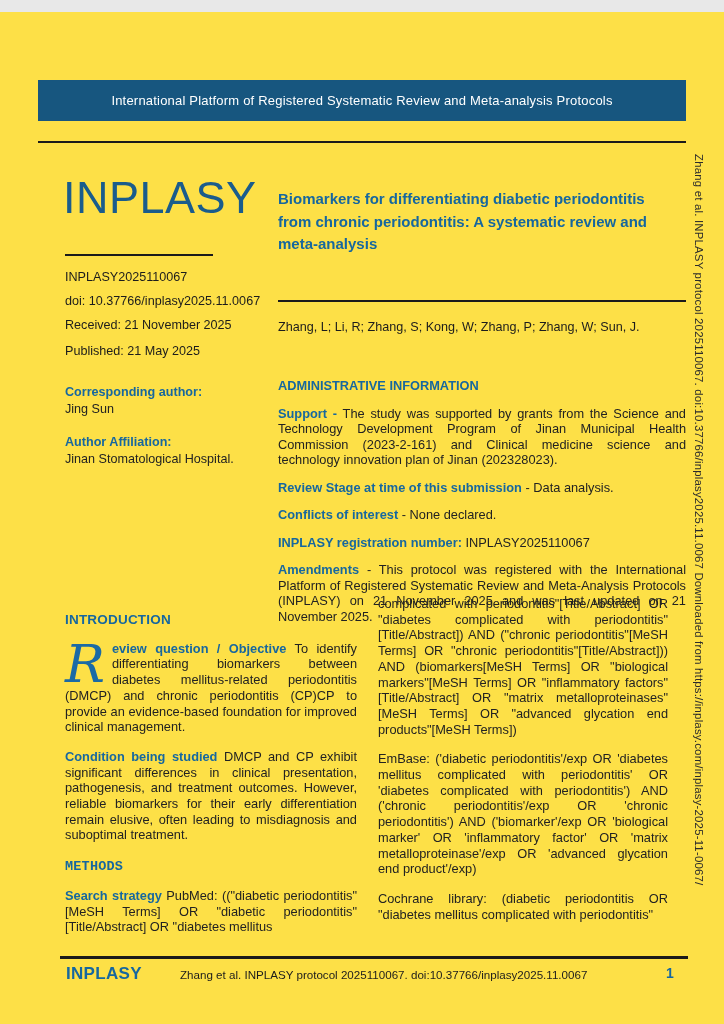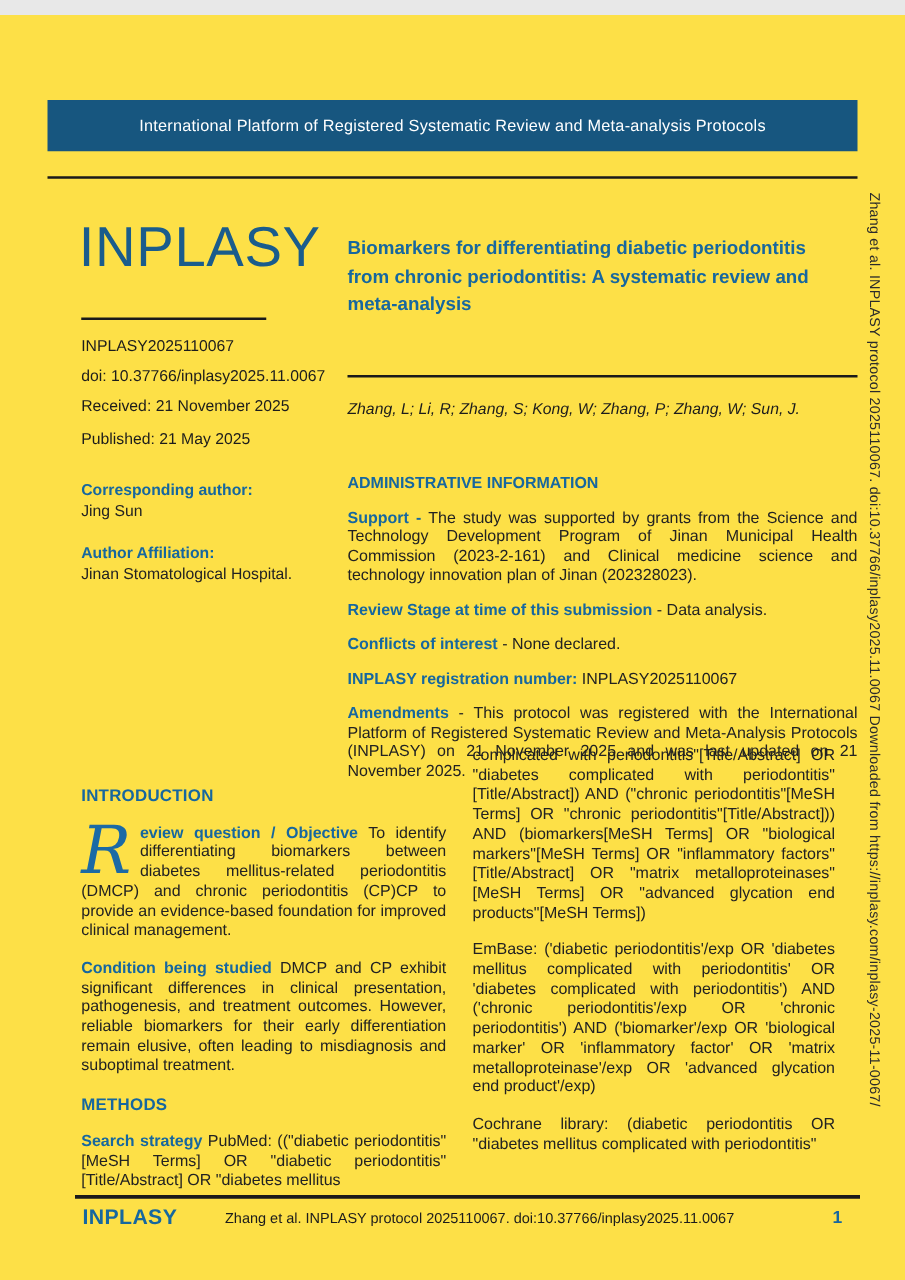--- a/index.html
+++ b/index.html
@@ -29,35 +29,35 @@
     font-size:45px;color:#1A5C8C;letter-spacing:.5px;font-weight:400;
   }
   .meta{position:absolute;left:65px;top:254px;font-size:12.6px;line-height:23px;color:#1c1c1c;}
   .meta div{margin-bottom:1px;}
   .meta .pub{margin-top:3px;}
 
   .title{
     position:absolute;left:278px;top:176px;width:404px;
     font-size:15px;font-weight:bold;color:#16679F;line-height:1.5;
   }
-  .authors{position:absolute;left:278px;top:308px;width:408px;font-size:12.6px;color:#1c1c1c;font-style:italic;}
+  .authors{position:absolute;left:278px;top:308px;width:408px;font-size:12.6px;color:#1c1c1c;}
 
   .author-info{position:absolute;left:65px;top:372px;width:210px;font-size:12.6px;line-height:17px;}
   .author-info .blk{margin-bottom:16px;}
   .lbl{color:#16679F;font-weight:bold;}
 
   .admin{position:absolute;left:278px;top:366px;width:408px;font-size:12.8px;line-height:15.5px;}
   .admin h2{font-size:12.8px;color:#16679F;margin:0 0 12px 0;}
   .admin p{margin:0 0 12px 0;text-align:justify;}
 
   .col{position:absolute;font-size:12.8px;line-height:15.7px;}
-  .col-left{left:65px;top:617px;width:292px;}
+  .col-left{left:65px;top:600px;width:292px;}
   .col-right{left:378px;top:584px;width:290px;}
   .col h2{font-size:13.5px;color:#16679F;margin:0 0 13px 0;letter-spacing:.2px;}
-  .col h2.methods{margin-top:16px;margin-bottom:13px;}
+  .col h2.methods{margin-top:16px;margin-bottom:13px;font-family:Liberation Mono, monospace;}
   .col p{margin:0 0 14px 0;text-align:justify;}
 
   .dropcap{
     float:left;
     font-family:"DejaVu Serif", serif;font-style:italic;
     font-size:53px;line-height:40px;color:#1B6AA5;
     margin:3px 7px 0 0;
   }
 
   .footer-logo{position:absolute;left:66px;top:952px;font-size:17px;font-weight:bold;color:#16679F;letter-spacing:.3px;}

